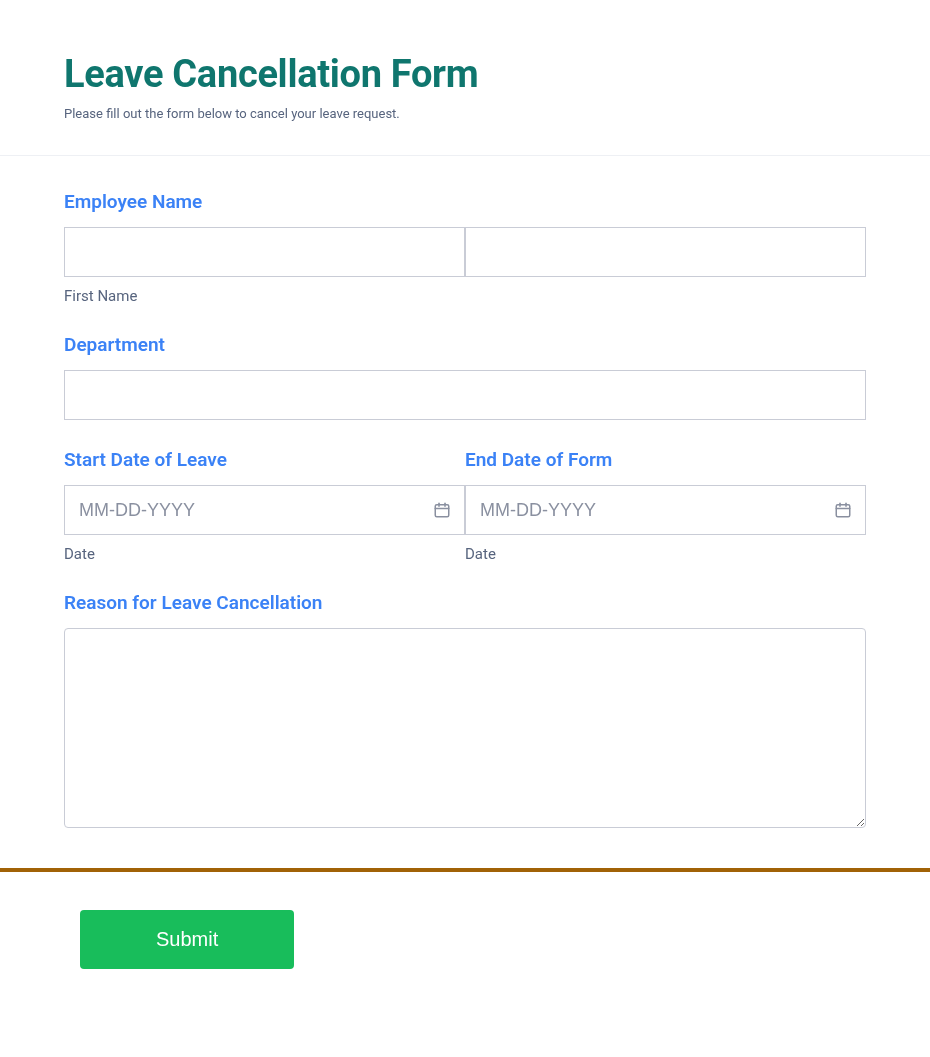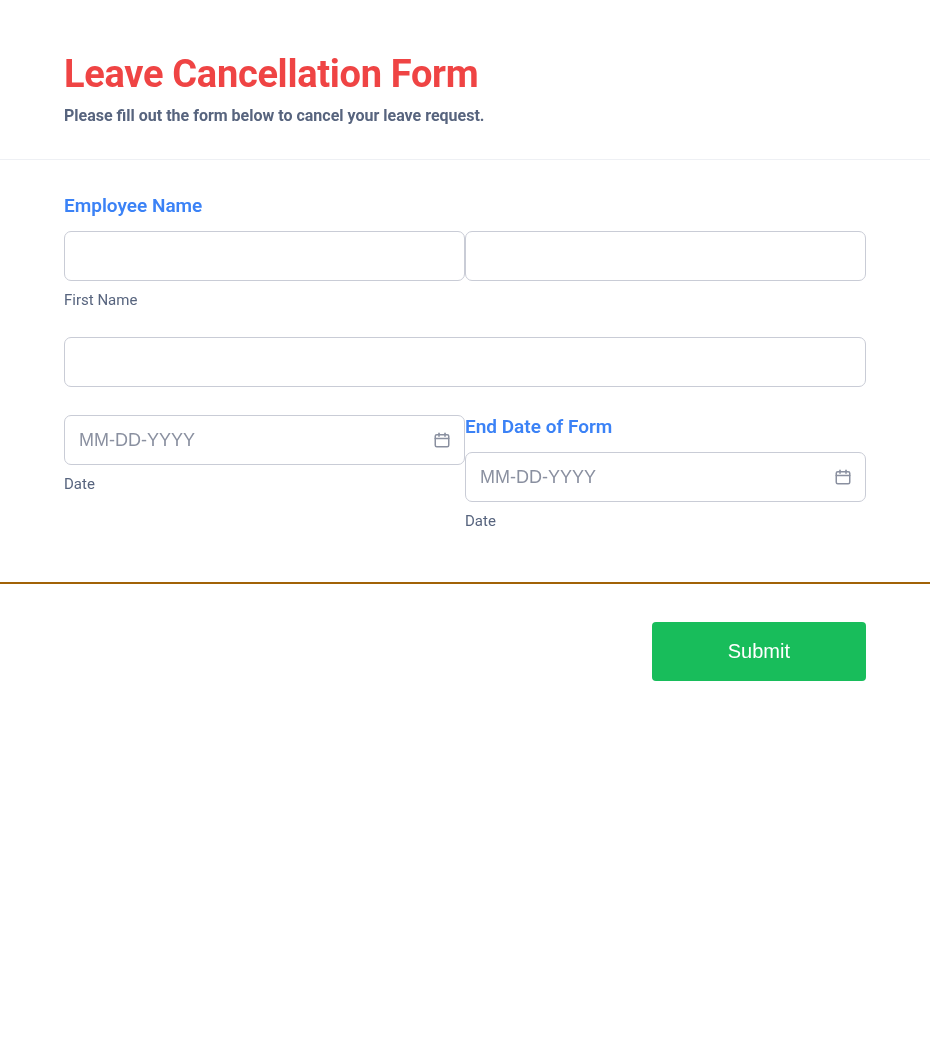--- a/index.html
+++ b/index.html
@@ -16,28 +16,28 @@
     background: #fff;
   }
   .header {
     padding: 52px 64px 34px 64px;
     border-bottom: 1px solid #eef0f4;
   }
   .header h1 {
     margin: 0 0 10px 0;
     font-size: 38px;
     font-weight: 700;
-    color: #ef4444;
+    color: #0f766e;
     letter-spacing: -0.3px;
   }
   .header p {
     margin: 0;
-    font-size: 16px;
+    font-size: 13px;
     color: #57647e;
-    font-weight: 700;
+    font-weight: 400;
   }
   .form-body {
     padding: 34px 64px 24px 64px;
   }
   .section {
     margin-bottom: 28px;
   }
   .section-label {
     display: block;
     font-size: 19px;
@@ -50,21 +50,21 @@
   }
   .col {
     flex: 1;
     display: flex;
     flex-direction: column;
   }
   .text-input, .date-input {
     width: 100%;
     height: 50px;
     border: 1px solid #c9ccd6;
-    border-radius: 7px;
+    border-radius: 0;
     background: #fff;
     font-size: 18px;
     padding: 0 14px;
     color: #2c3345;
     outline: none;
   }
   .sublabel {
     margin-top: 10px;
     font-size: 15px;
     color: #57647e;
@@ -96,24 +96,24 @@
     border-radius: 4px;
     background: #fff;
     font-size: 18px;
     padding: 12px 14px;
     color: #2c3345;
     outline: none;
     resize: vertical;
     font-family: inherit;
   }
   .footer {
-    border-top: 2px solid #a16207;
-    padding: 38px 64px 40px 26px;
+    border-top: 4px solid #a16207;
+    padding: 38px 64px 40px 80px;
     display: flex;
-    justify-content: flex-end;
+    justify-content: flex-start;
   }
   .submit-btn {
     background: #18BD5B;
     color: #fff;
     border: none;
     border-radius: 4px;
     font-size: 20px;
     font-weight: 500;
     padding: 18px 76px;
     cursor: pointer;
@@ -140,28 +140,30 @@
         </div>
         <div class="col">
           <input type="text" class="text-input" value="" style="">
         </div>
       </div>
     </div>
 
     <div class="section">
       <div class="row">
         <div class="col">
+          <label class="section-label">Department</label>
           <input type="text" class="text-input" value="" style="">
         </div>
       </div>
     </div>
 
     <div class="section">
       <div class="row">
         <div class="col">
+          <label class="section-label">Start Date of Leave</label>
           <div class="date-wrapper">
             <input type="text" class="date-input" placeholder="MM-DD-YYYY" style="">
             <svg class="calendar-icon" viewBox="0 0 24 24" fill="none" stroke="currentColor" stroke-width="2" stroke-linecap="round" stroke-linejoin="round">
               <rect x="3" y="5" width="18" height="16" rx="2"></rect>
               <line x1="16" y1="3" x2="16" y2="7"></line>
               <line x1="8" y1="3" x2="8" y2="7"></line>
               <line x1="3" y1="10" x2="21" y2="10"></line>
             </svg>
           </div>
           <span class="sublabel">Date</span>
@@ -175,20 +177,24 @@
               <line x1="16" y1="3" x2="16" y2="7"></line>
               <line x1="8" y1="3" x2="8" y2="7"></line>
               <line x1="3" y1="10" x2="21" y2="10"></line>
             </svg>
           </div>
           <span class="sublabel">Date</span>
         </div>
       </div>
     </div>
 
+    <div class="section" style="margin-bottom:12px;">
+      <label class="section-label">Reason for Leave Cancellation</label>
+      <textarea class="textarea" style=""></textarea>
+    </div>
 
   </div>
 
   <div class="footer">
     <button class="submit-btn">Submit</button>
   </div>
 
 </div>
 
 </body></html>

